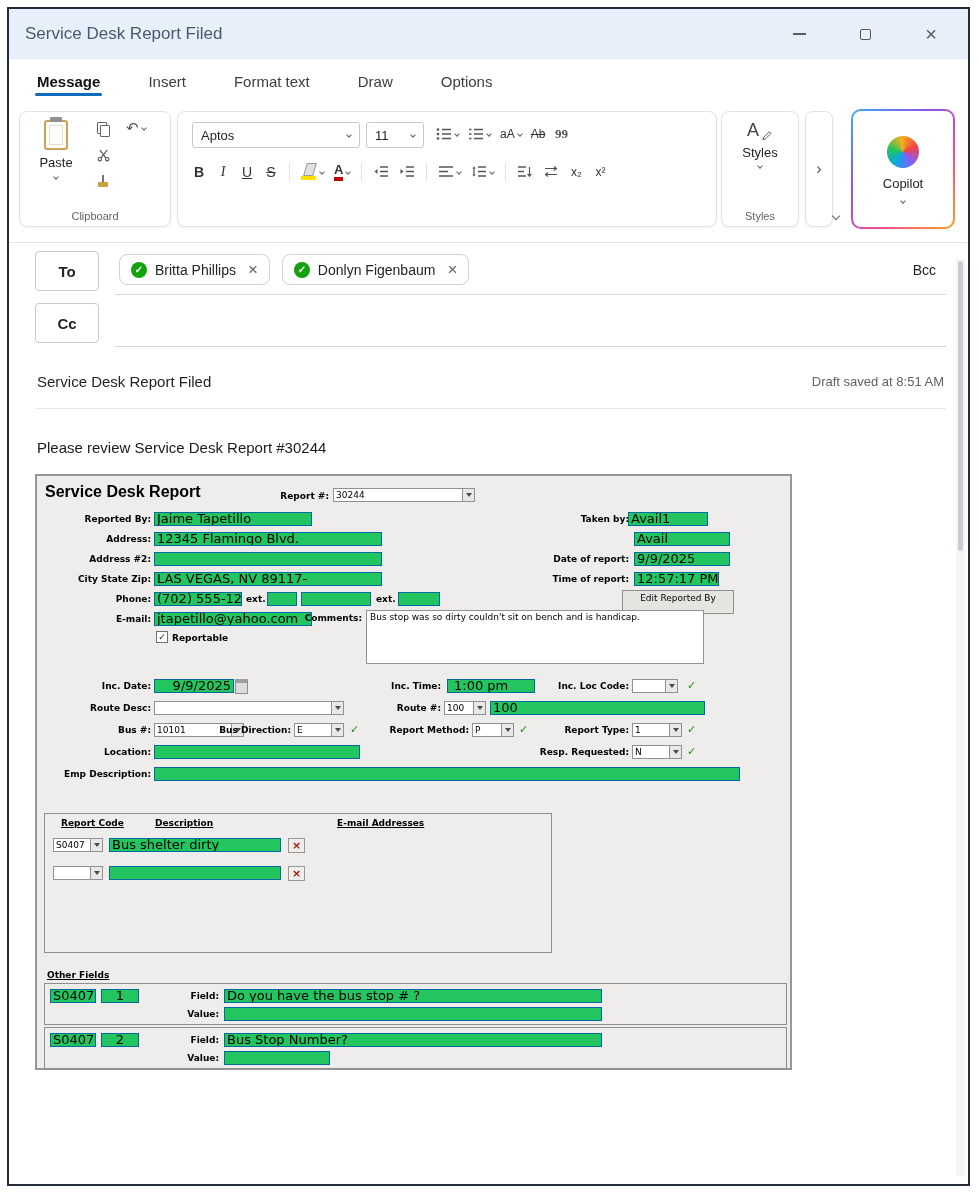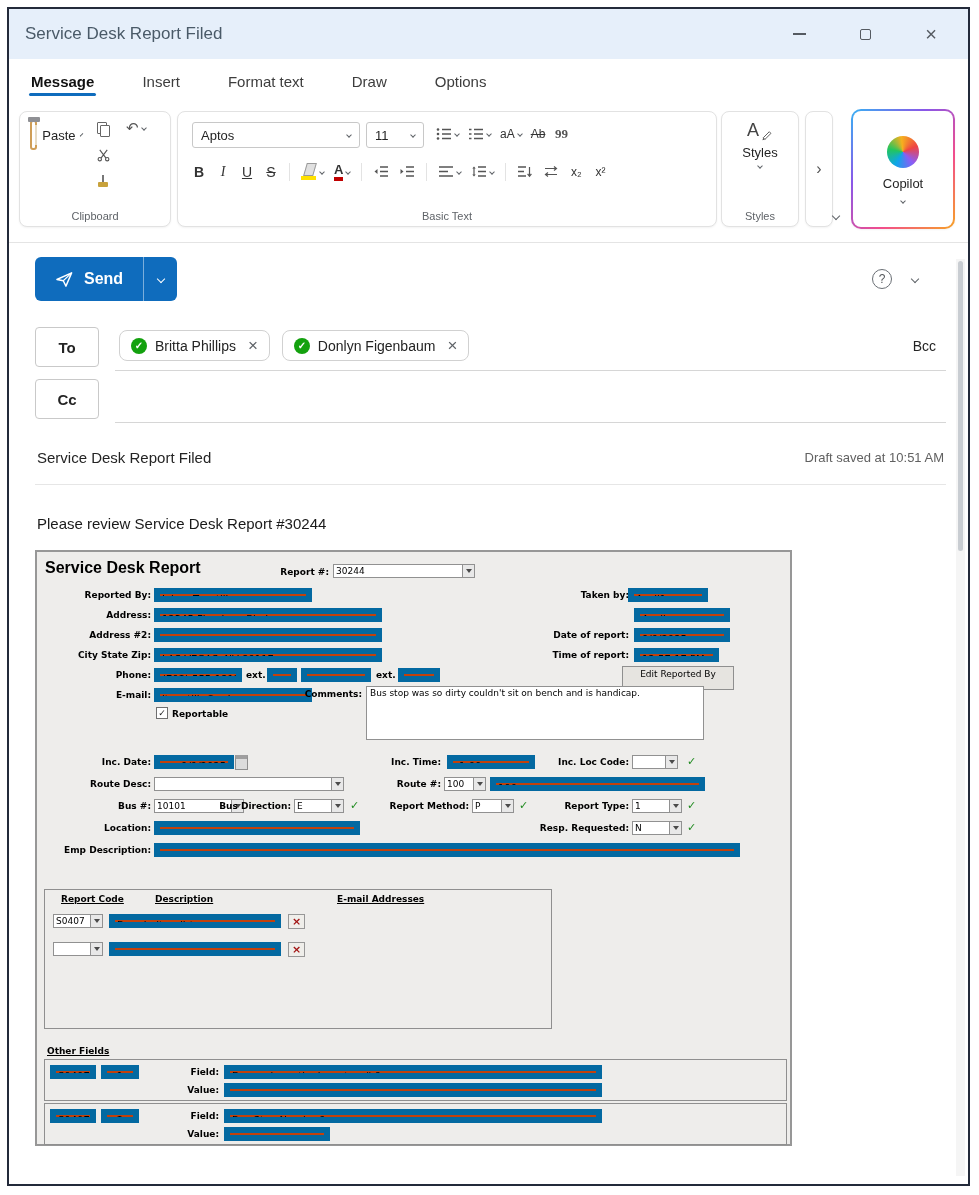--- a/index.html
+++ b/index.html
@@ -10,35 +10,35 @@
   
   .titlebar { height:50px; background:#e6effa; display:flex; align-items:center; padding:0 16px; }
   .title { font-size:17px; color:#4a5a68; }
   .win-controls { margin-left:auto; display:flex; gap:44px; align-items:center; padding-right:10px; }
   .wbtn { width:22px; height:22px; display:flex; align-items:center; justify-content:center; cursor:default; }
   .ic-min { width:13px; height:2px; background:#555a61; }
   .ic-max { width:11px; height:11px; border:1.6px solid #555a61; border-radius:2px; }
   .ic-close { font-size:20px; color:#555a61; line-height:20px; }
 
   
-  .tabs { height:44px; display:flex; align-items:center; gap:44px; padding:0 20px; background:#fff; }
+  .tabs { height:44px; display:flex; align-items:center; gap:44px; padding:0 26px; background:#fff; }
   .tab { font-size:15px; color:#3d3d3d; position:relative; padding:11px 2px; cursor:default; }
   .tab.active { font-weight:700; color:#111; }
   .tab.active::after { content:""; position:absolute; left:0; right:0; bottom:5px; height:3px; border-radius:2px; background:#0f6cbd; }
 
   
   .ribbon { position:relative; height:140px; background:#fff; border-bottom:1px solid #e4e4e4; }
   .panel { position:absolute; top:8px; height:116px; background:#fff; border:1px solid #e2e2e2; border-radius:8px; box-shadow:0 1px 2px rgba(0,0,0,.05); }
   .grp { position:absolute; bottom:4px; left:0; width:100%; text-align:center; font-size:11px; color:#5f6368; }
   .chev { display:inline-block; width:6px; height:6px; border-right:1.6px solid #5f6368; border-bottom:1.6px solid #5f6368; transform:rotate(45deg); }
   .chev.sm { width:4px; height:4px; }
   .chev.white { border-color:#fff; }
 
   #p-clip { left:10px; width:152px; }
-  .paste-btn { position:absolute; left:10px; top:8px; width:52px; display:flex; align-items:center; gap:5px; }
+  .paste-btn { position:absolute; left:10px; top:8px; width:52px; display:flex; flex-direction:column; align-items:center; gap:5px; }
   .clip-ic { width:24px; height:30px; border:2px solid #cf9e57; border-radius:3px; background:#fff; position:relative; }
   .clip-ic::before { content:""; position:absolute; top:-5px; left:50%; transform:translateX(-50%); width:12px; height:5px; background:#8f9094; border-radius:1px; }
   .clip-ic::after { content:""; position:absolute; inset:3px; background:#fdfdfd; border:1px solid #e7dcc6; }
   .paste-lbl { font-size:13px; color:#242424; }
   .clip-col { position:absolute; left:74px; top:8px; display:flex; flex-direction:column; gap:8px; }
   .sicon { width:18px; height:18px; display:flex; align-items:center; justify-content:center; }
   .copy-ic { position:relative; width:12px; height:14px; display:inline-block; }
   .copy-ic::before { content:""; position:absolute; left:0; top:0; width:8px; height:10px; border:1.2px solid #666; border-radius:1px; background:#fff; }
   .copy-ic::after { content:""; position:absolute; left:3px; top:3px; width:8px; height:10px; border:1.2px solid #666; border-radius:1px; background:#fff; }
   .painter-ic { width:12px; height:13px; position:relative; display:inline-block; }
@@ -109,21 +109,21 @@
   .body-intro { font-size:15px; color:#1a1a1a; margin:30px 0 0 2px; }
 
   .vscroll { position:absolute; right:3px; top:250px; bottom:8px; width:9px; background:#f5f5f5; }
   .vthumb { position:absolute; top:2px; left:2px; width:5px; height:290px; border-radius:3px; background:#c9cdd2; }
 
   
   .sdr { position:relative; width:757px; height:596px; background:#eeedeb; border:2px solid #979797; font-family:"DejaVu Sans",sans-serif; margin-top:18px; }
   .sdr-title { position:absolute; left:8px; top:7px; font-family:"Liberation Sans",sans-serif; font-size:16px; font-weight:bold; color:#000; }
   .fl { position:absolute; font-size:9px; font-weight:bold; color:#000; text-align:right; white-space:nowrap; }
   .fl.tal { text-align:left; }
-  .fi { position:absolute; height:14px; background:#c2410c; border:6px solid #0369a1; font-size:10px; line-height:12px; padding:0 2px; color:#000; overflow:hidden; white-space:nowrap; }
+  .fi { position:absolute; height:14px; background:#22c55e; border:1px solid #0369a1; font-size:13px; line-height:12px; padding:0 2px; color:#000; overflow:hidden; white-space:nowrap; }
   .cbox { position:absolute; background:#fff; border:1px solid #919191; font-size:9px; line-height:11px; padding:1px 3px; color:#000; overflow:hidden; }
   .dd { position:absolute; height:14px; background:#fff; border:1px solid #919191; display:flex; }
   .ddt { flex:1; font-size:9px; line-height:12px; padding:0 2px; overflow:hidden; white-space:nowrap; }
   .dda { width:12px; background:#e8e8e8; border-left:1px solid #919191; display:flex; align-items:center; justify-content:center; }
   .tri { width:0; height:0; border-left:3px solid transparent; border-right:3px solid transparent; border-top:4px solid #4a4a4a; }
   .vc { position:absolute; font-size:11px; font-weight:bold; color:#1e8a1e; }
   .fbtn { position:absolute; background:#e6e4e0; border:1px solid #8f8f8f; font-size:9px; line-height:14px; text-align:center; color:#000; }
   .fsec { position:absolute; border:1px solid #8f8f8f; }
   .fh { position:absolute; font-size:9px; font-weight:bold; color:#000; white-space:nowrap;text-decoration:underline; }
   .cal { position:absolute; width:13px; height:15px; background:#dcdcdc; border:1px solid #8f8f8f; border-top:4px solid #9f9f9f; }
@@ -275,21 +275,20 @@
         </span>
         <span>
           <svg width="16" height="13" viewBox="0 0 16 13">
               <path d="M2 3.5H13 M11 1.5 L13.5 3.5 L11 5.5" stroke="#555" stroke-width="1.2" fill="none"></path>
               <path d="M14 9.5H3 M5 7.5 L2.5 9.5 L5 11.5" stroke="#555" stroke-width="1.2" fill="none"></path>
             </svg>
         </span>
         <span class="fmt small">x₂</span>
         <span class="fmt small">x²</span>
       </div>
-      <div class="grp">Basic Text</div>
     </div>
 
     <div class="panel" id="p-styles">
       <div class="styles-btn">
         <span class="styles-ic">
           <span class="styles-a">A</span>
           <svg width="13" height="13" viewBox="0 0 14 14">
               <path d="M3.5 10.5 L10 4 L11.8 5.8 L5.3 12.3 Z" fill="#fff" stroke="#555" stroke-width="1"></path>
               <path d="M3.5 10.5 L2.6 13.2 L5.3 12.3 Z" fill="#555"></path>
             </svg>
@@ -310,40 +309,20 @@
       <div class="copilot-inner">
         <span class="cp-logo"></span>
         <span class="cp-lbl">Copilot</span>
         <span class="chev sm"></span>
       </div>
     </div>
   </div>
 
   <div class="mail">
 
-    <div class="send-row">
-      <div class="send-btn">
-        <div class="send-main">
-          <svg width="19" height="19" viewBox="0 0 20 20">
-              <path d="M2 10 L17.5 3 L11.5 17 L8.7 11.3 Z" fill="none" stroke="#fff" stroke-width="1.5" stroke-linejoin="round"></path>
-              <path d="M8.7 11.3 L17.5 3" stroke="#fff" stroke-width="1.2"></path>
-            </svg>
-          <span>Send</span>
-        </div>
-        <div class="send-split">
-          <span class="chev white"></span>
-        </div>
-      </div>
-      <div class="send-right">
-        <span class="helpc">
-            <span>?</span>
-          </span>
-        <span class="chev"></span>
-      </div>
-    </div>
 
     <div class="addr-row">
       <button class="addr-btn">To</button>
       <div class="addr-field">
         <span class="chip">
           <span class="pcheck">
               <span>✓</span>
             </span>
           <span class="chip-name">Britta Phillips</span>
           <span class="chip-x">×</span>
@@ -359,21 +338,21 @@
       </div>
     </div>
 
     <div class="addr-row">
       <button class="addr-btn">Cc</button>
       <div class="addr-field"></div>
     </div>
 
     <div class="subject-row">
       <span class="subject">Service Desk Report Filed</span>
-      <span class="draft">Draft saved at 10:51 AM</span>
+      <span class="draft">Draft saved at 8:51 AM</span>
     </div>
 
     <div class="body-intro">Please review Service Desk Report #30244</div>
 
     <div class="sdr">
       <span class="sdr-title">Service Desk Report</span>
       <span class="fl" style="left:230px;top:15px;width:62px">Report #:</span>
       <span class="dd" style="left:296px;top:12px;width:142px">
         <span class="ddt">30244</span>
         <span class="dda">

